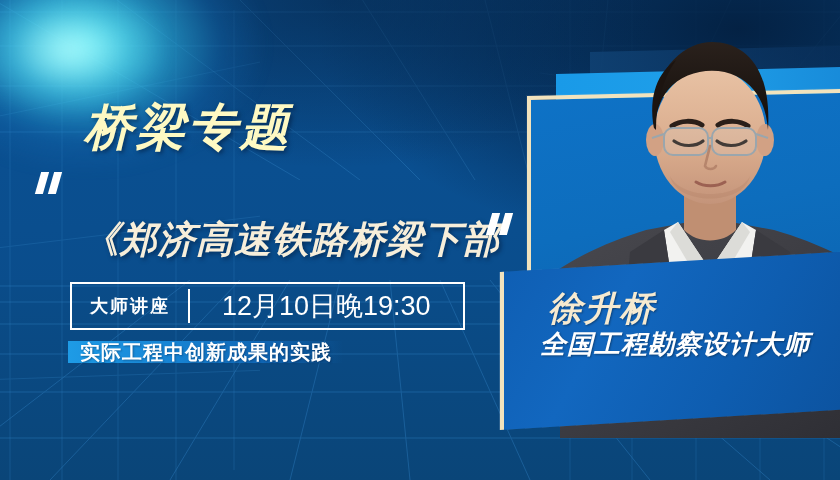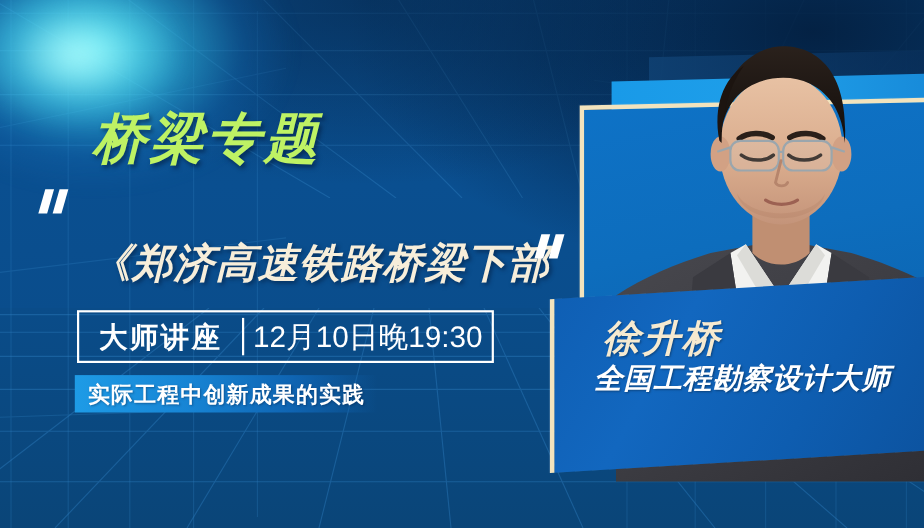--- a/index.html
+++ b/index.html
@@ -92,21 +92,21 @@
     font-size:26px;font-weight:bold;font-style:italic;color:#ffffff;
     letter-spacing:1px;line-height:1;
     text-shadow:1px 1px 2px rgba(0,0,0,.35);
     margin:0;
   }
 
   
   .main-title{
     position:absolute;left:84px;top:100px;z-index:10;
     font-size:49px;font-weight:bold;font-style:italic;
-    color:#bef264;letter-spacing:3px;line-height:1.12;
+    color:#fef9c3;letter-spacing:3px;line-height:1.12;
     text-shadow:2px 2px 4px rgba(0,20,50,.55);
   }
   .quote-open{
     position:absolute;left:38px;top:172px;z-index:10;
     width:26px;height:22px;
   }
   .quote-close{
     position:absolute;left:489px;top:213px;z-index:10;
     width:26px;height:22px;
   }
@@ -127,33 +127,33 @@
   
   .info-box{
     position:absolute;left:70px;top:282px;z-index:10;
     display:flex;align-items:stretch;
     border:2px solid #ffffff;
     height:44px;
   }
   .info-left{
     display:flex;align-items:center;justify-content:center;
     padding:0 18px;
-    font-size:26px;font-weight:bold;color:#ffffff;letter-spacing:2px;
+    font-size:18px;font-weight:bold;color:#ffffff;letter-spacing:2px;
   }
   .info-div{width:2px;background:#ffffff;margin:5px 0;}
   .info-right{
     display:flex;align-items:center;justify-content:center;
-    padding:0 8px;
+    padding:0 32px;
     font-size:27px;color:#ffffff;letter-spacing:0px;
   }
 
   
   .banner{
     position:absolute;left:68px;top:341px;z-index:10;
-    width:275px;height:34px;
+    width:275px;height:22px;
     background:linear-gradient(90deg,#1e9be6 0%,#1784d4 38%,#0f64b2 72%,rgba(12,79,145,0) 100%);
     display:flex;align-items:center;
   }
   .banner span{
     font-size:20px;font-weight:bold;color:#ffffff;letter-spacing:1px;
     padding-left:12px;
     text-shadow:1px 1px 2px rgba(0,25,60,.4);
   }
 </style>
 </head>

